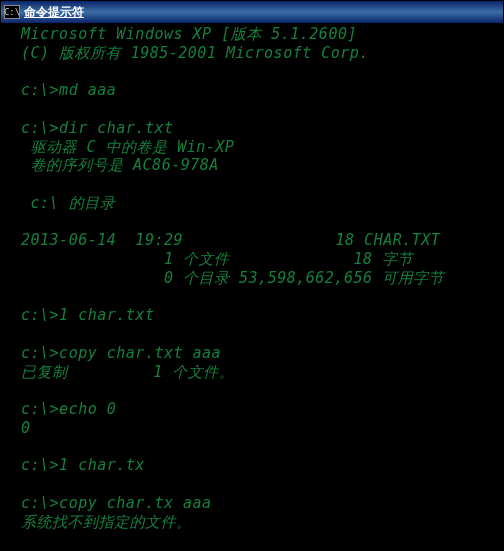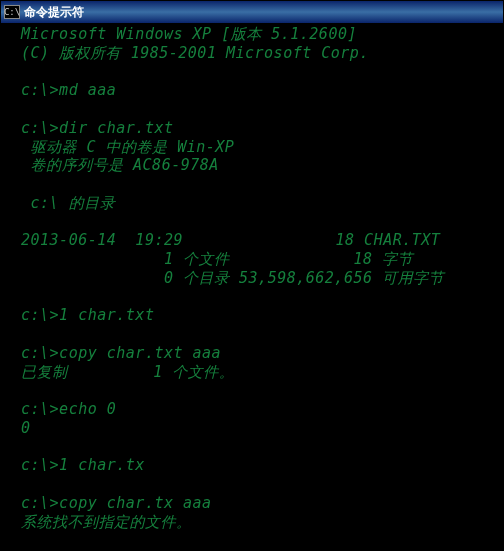--- a/index.html
+++ b/index.html
@@ -29,20 +29,21 @@
     margin-right: 4px;
     display: flex;
     align-items: center;
     justify-content: center;
     font-size: 9px;
     color: #ccc;
     font-family: monospace;
   }
   .titlebar .title {
     font-weight: bold;
+    text-decoration: underline;
   }
   .terminal {
     background: #000;
     color: #15803d;
     width: 100%;
     height: calc(100% - 22px);
     padding: 2px 20px;
     font-size: 15px;
     line-height: 1.25;
     white-space: pre;

